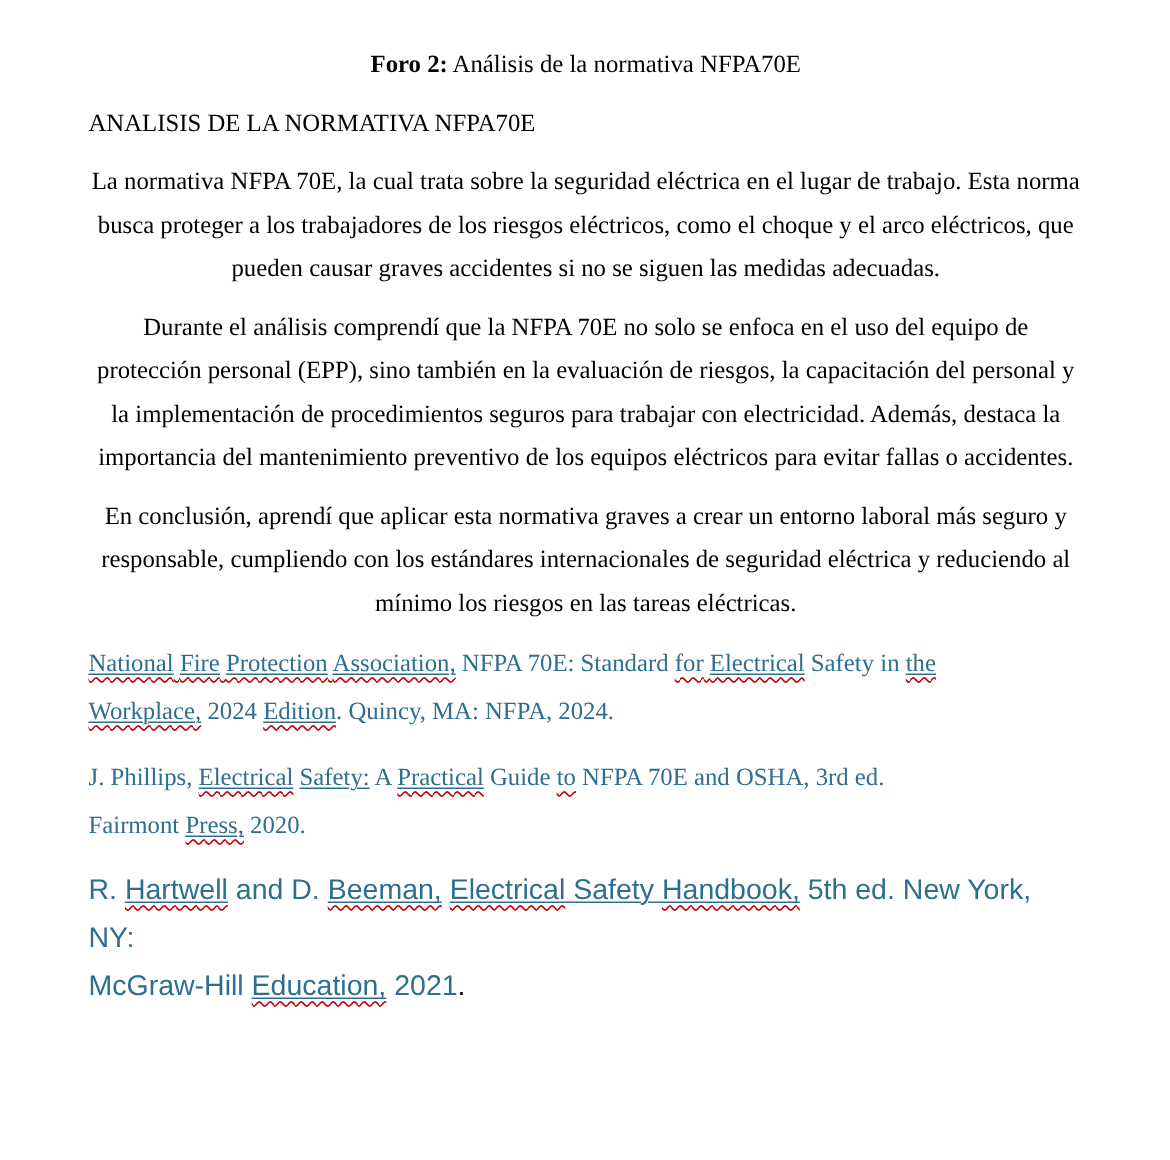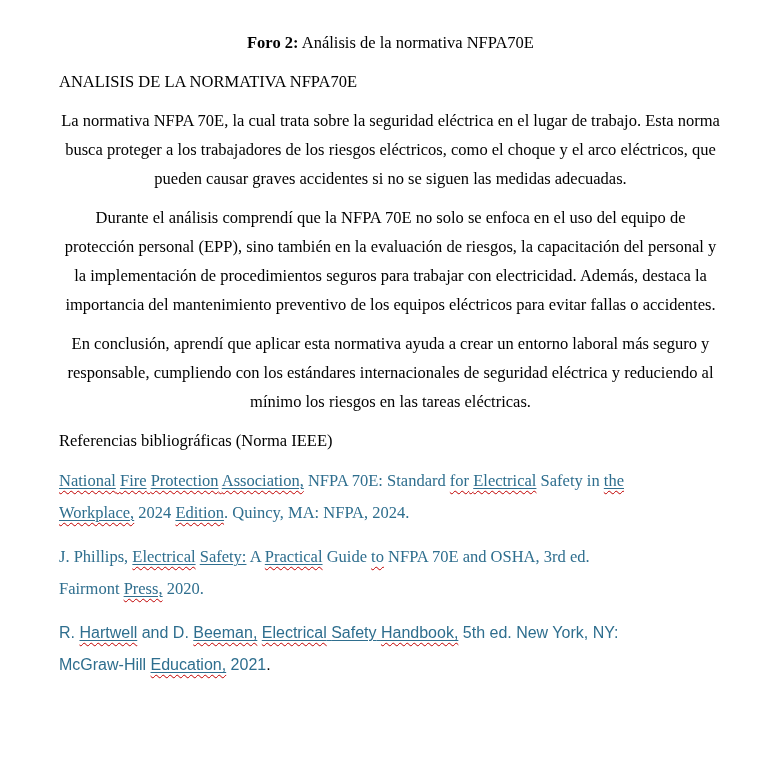--- a/index.html
+++ b/index.html
@@ -34,21 +34,21 @@
     margin: 0 0 10px 0;
     text-align: center;
   }
   .ref {
     color: #2e6e8e;
     line-height: 32px;
     margin: 0 0 12px 0;
   }
   .ref.sans {
     font-family: "Liberation Sans", "DejaVu Sans", sans-serif;
-    font-size: 16px;
+    font-size: 19px;
   }
   .b { font-weight: bold; }
   .i { }
   .k { color: #000000; }
   
   .sq {
     text-decoration-line: underline;
     text-decoration-style: wavy;
     text-decoration-color: #c00000;
     text-decoration-thickness: 1px;
@@ -71,23 +71,22 @@
 
   <p class="title"><span class="b">Foro 2:</span><span> Análisis de la normativa NFPA70E</span></p>
 
 
   <p class="h">ANALISIS DE LA NORMATIVA NFPA70E</p>
 
   <p class="para">La normativa NFPA 70E, la cual trata sobre la seguridad eléctrica en el lugar de trabajo. Esta norma busca proteger a los trabajadores de los riesgos eléctricos, como el choque y el arco eléctricos, que pueden causar graves accidentes si no se siguen las medidas adecuadas.</p>
 
   <p class="para">Durante el análisis comprendí que la NFPA 70E no solo se enfoca en el uso del equipo de protección personal (EPP), sino también en la evaluación de riesgos, la capacitación del personal y la implementación de procedimientos seguros para trabajar con electricidad. Además, destaca la importancia del mantenimiento preventivo de los equipos eléctricos para evitar fallas o accidentes.</p>
 
-  <p class="para">En conclusión, aprendí que aplicar esta normativa ayuda a crear un entorno laboral más seguro y responsable, cumpliendo con los estándares internacionales de seguridad eléctrica y reduciendo al mínimo los riesgos en las tareas eléctricas.</p>
+  <p class="para">En conclusión, aprendí que aplicar esta normativa graves a crear un entorno laboral más seguro y responsable, cumpliendo con los estándares internacionales de seguridad eléctrica y reduciendo al mínimo los riesgos en las tareas eléctricas.</p>
 
-  <p class="h">Referencias bibliográficas (Norma IEEE)</p>
 
   <p class="ref"><span> </span><span class="sq"><span class="ul">National</span></span><span class="sq"> </span><span class="sq"><span class="ul">Fire</span></span><span class="sq"> </span><span class="sq"><span class="ul">Protection</span></span><span class="sq"> </span><span class="sq"><span class="ul">Association,</span></span><span> </span><span class="i">NFPA 70E: Standard </span><span class="i sq">for</span><span class="i sq"> </span><span class="i sq"><span class="ul">Electrical</span></span><span class="i"> Safety in </span><span class="i sq"><span class="ul">the</span></span><br><span class="i sq"><span class="ul">Workplace,</span></span><span> 2024 </span><span class="sq"><span class="ul">Edition</span></span><span>. Quincy, MA: NFPA, 2024.</span></p>
 
   <p class="ref"><span>J. Phillips, </span><span class="i sq"><span class="ul">Electrical</span></span><span class="i"> </span><span class="i ul">Safety:</span><span class="i"> A </span><span class="i sq"><span class="ul">Practical</span></span><span class="i"> Guide </span><span class="i sq">to</span><span class="i"> NFPA 70E and OSHA</span><span>, 3rd ed.</span><br><span>Fairmont </span><span class="sq"><span class="ul">Press,</span></span><span> 2020.</span></p>
 
   <p class="ref sans"><span> R. </span><span class="sq"><span class="ul">Hartwell</span></span><span> and D. </span><span class="sq"><span class="ul">Beeman,</span></span><span> </span><span class="i sq"><span class="ul">Electrical</span></span><span class="i ul"> </span><span class="i ul">Safety</span><span class="i ul"> </span><span class="i sq"><span class="ul">Handbook,</span></span><span> 5th ed. New York, NY:</span><br><span>McGraw-Hill </span><span class="sq"><span class="ul">Education,</span></span><span> 2021</span><span class="k">.</span></p>
 
 </div>
 
 </body></html>

